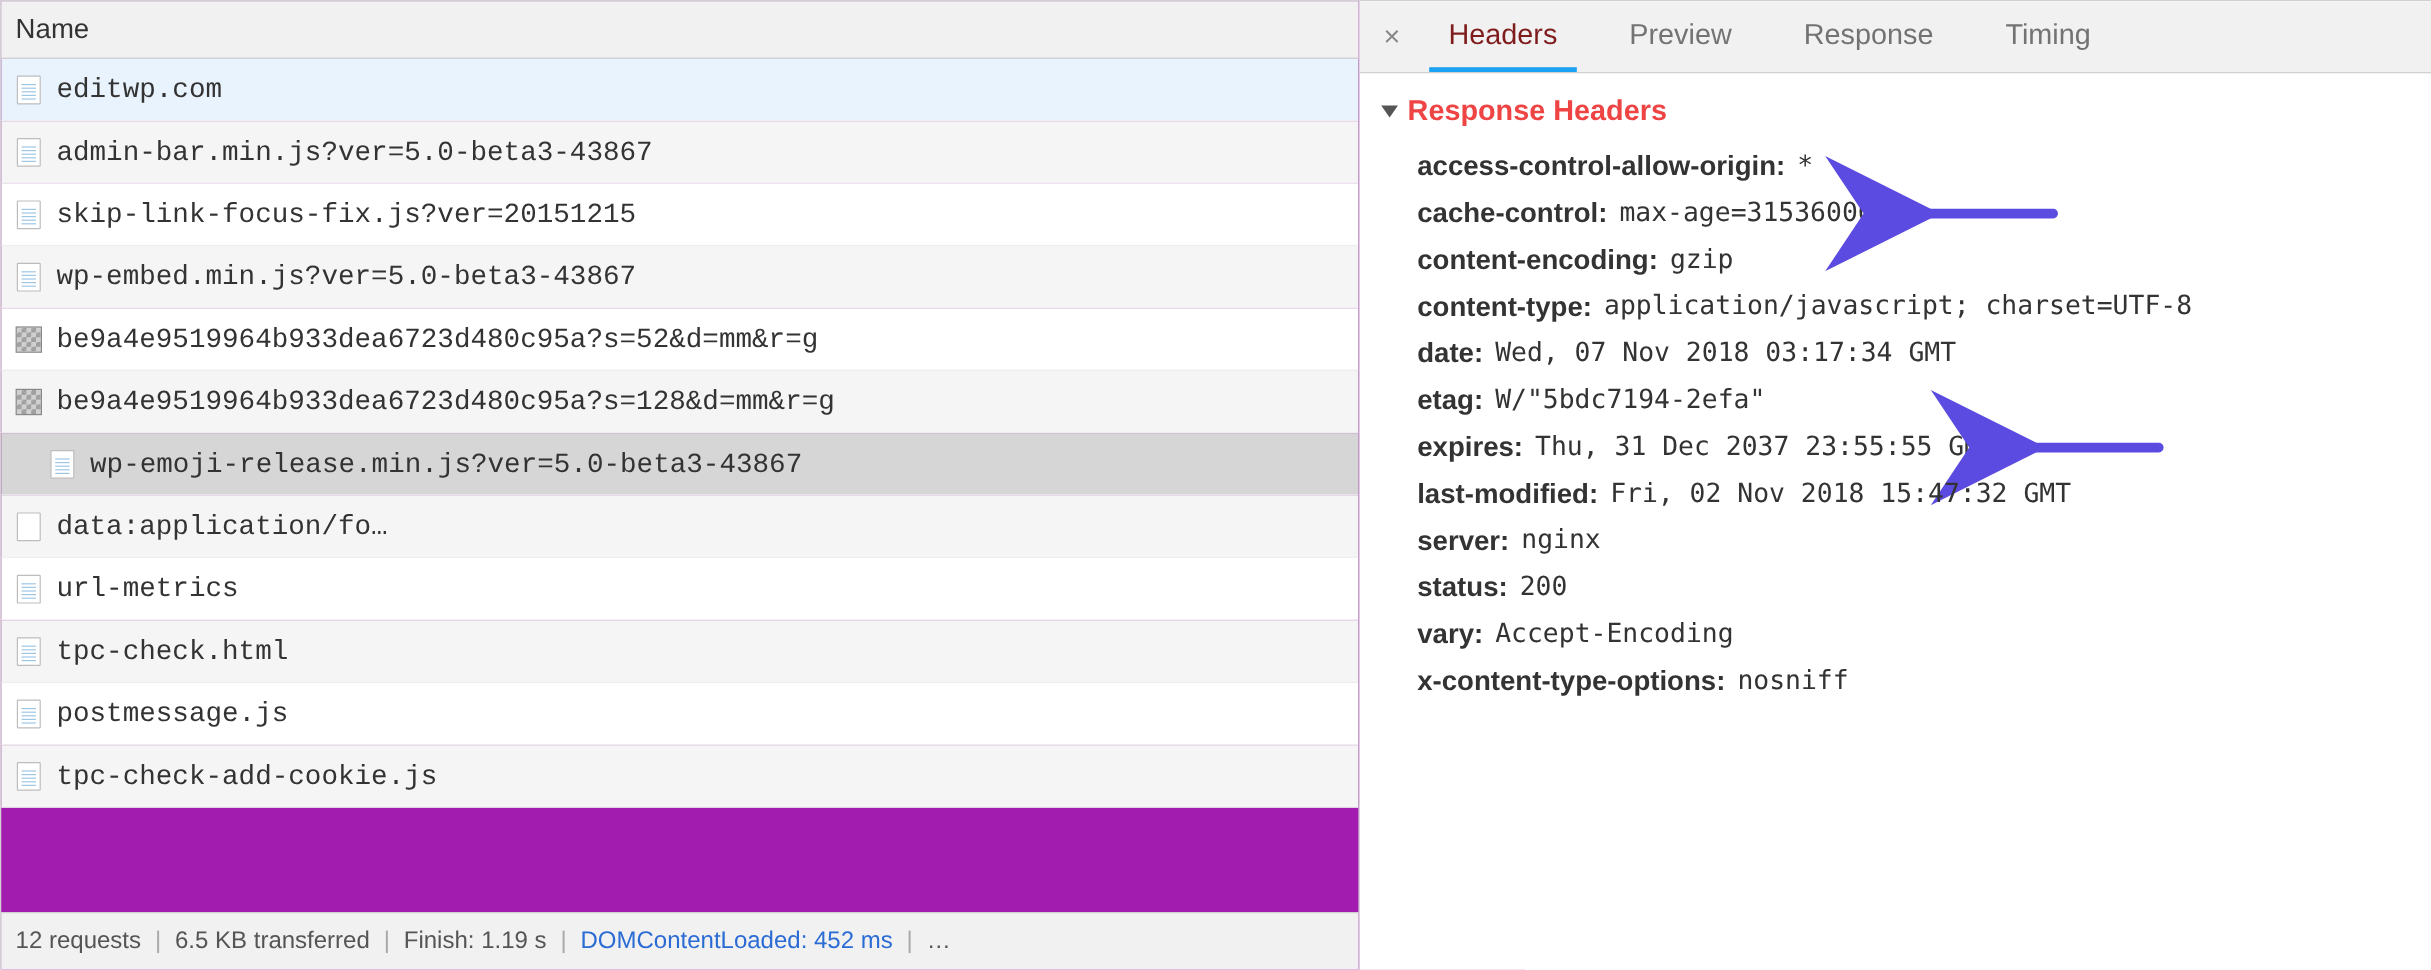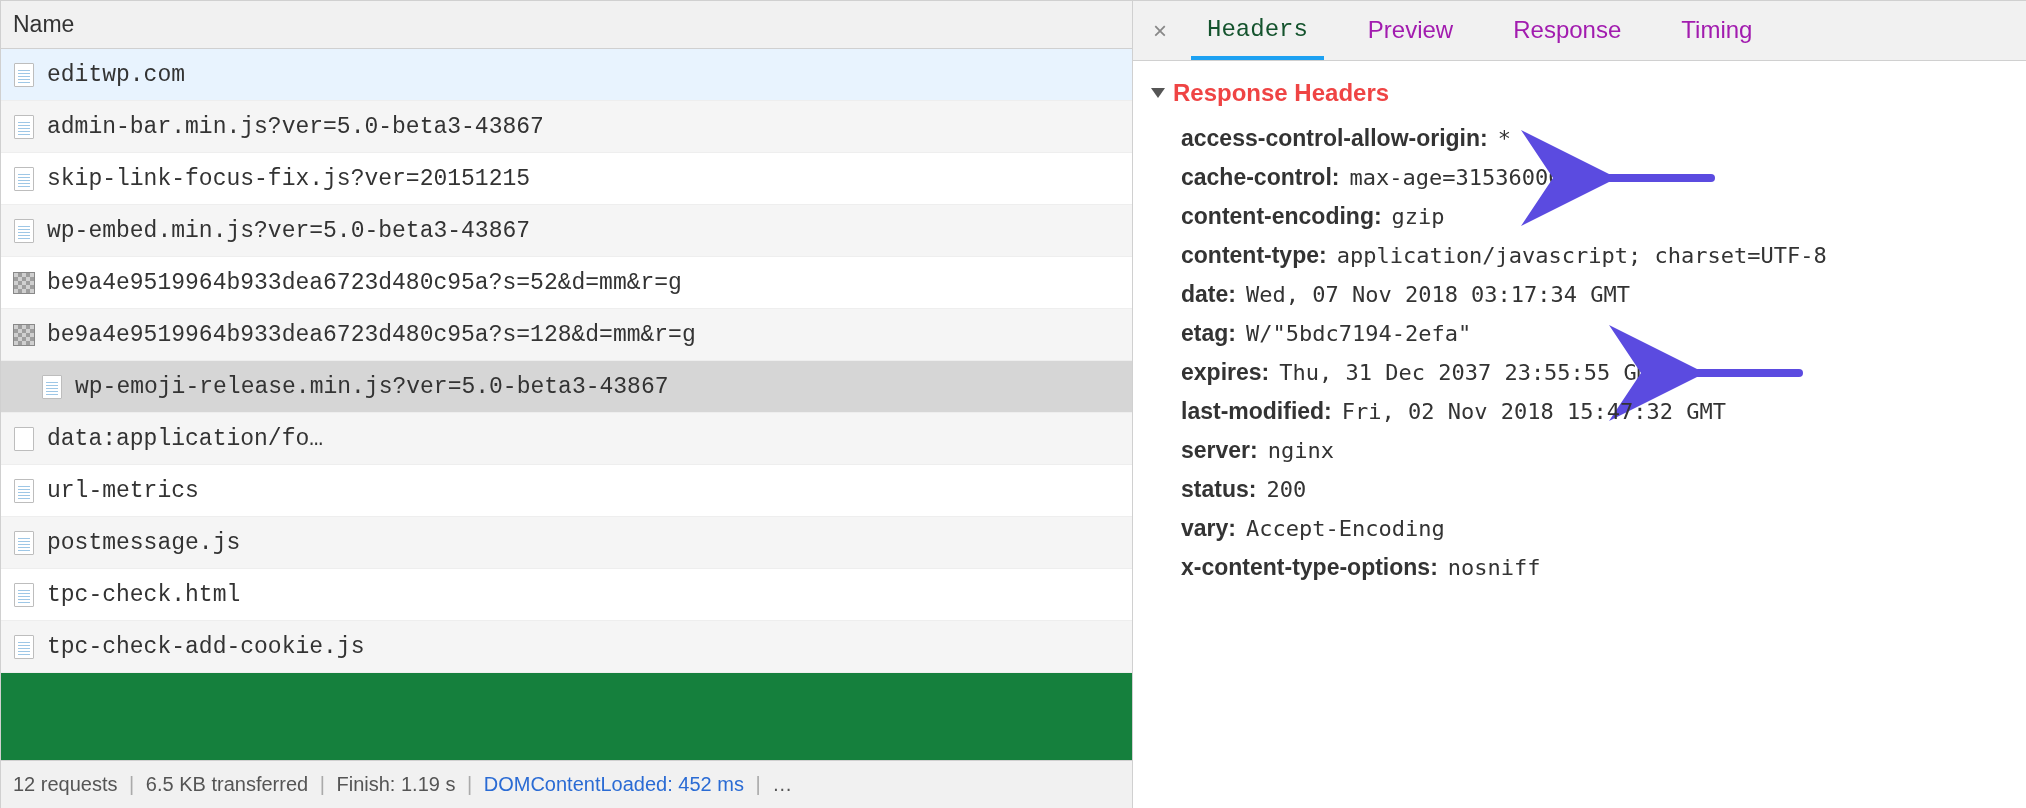--- a/index.html
+++ b/index.html
@@ -19,21 +19,21 @@
     height: 808px;
     border-top: 1px solid #d0d0d0;
     border-left: 1px solid #d0d0d0;
   }
   
   .left-panel {
     width: 1132px;
     display: flex;
     flex-direction: column;
     border-right: 1px solid #d0d0d0;
-    background: #15803d;
+    background: #a21caf;
   }
   .left-header {
     background: #f1f1f1;
     border-bottom: 1px solid #d0d0d0;
     padding: 10px 12px;
     font-size: 23px;
     color: #333;
   }
   .req-list {
     flex: 1;
@@ -126,29 +126,28 @@
   }
   .close-x {
     color: #888;
     font-size: 24px;
     padding: 6px 10px;
     cursor: pointer;
   }
   .tab {
     padding: 14px 16px 12px;
     font-size: 24px;
-    color: #a21caf;
+    color: #737373;
     cursor: pointer;
     border-bottom: 4px solid transparent;
   }
   .tab.active {
-    color: #14532d;
+    color: #7f1d1d;
     border-bottom-color: #1da1f2;
     font-weight: 400;
-    font-family: Liberation Mono, monospace;
   }
   .headers-body {
     padding: 18px 0 18px 18px;
     overflow: hidden;
   }
   .section-title {
     display: flex;
     align-items: center;
     font-weight: 700;
     font-size: 24px;
@@ -246,27 +245,27 @@
         <div class="req-row">
           <span class="req-icon">
             <span class="doc-icon"></span>
           </span>
           <span class="req-name">url-metrics</span>
         </div>
         <div class="req-row">
           <span class="req-icon">
             <span class="doc-icon"></span>
           </span>
+          <span class="req-name">tpc-check.html</span>
+        </div>
+        <div class="req-row">
+          <span class="req-icon">
+            <span class="doc-icon"></span>
+          </span>
           <span class="req-name">postmessage.js</span>
-        </div>
-        <div class="req-row">
-          <span class="req-icon">
-            <span class="doc-icon"></span>
-          </span>
-          <span class="req-name">tpc-check.html</span>
         </div>
         <div class="req-row">
           <span class="req-icon">
             <span class="doc-icon"></span>
           </span>
           <span class="req-name">tpc-check-add-cookie.js</span>
         </div>
       </div>
     <div class="status-bar">
       <span>12 requests</span>

